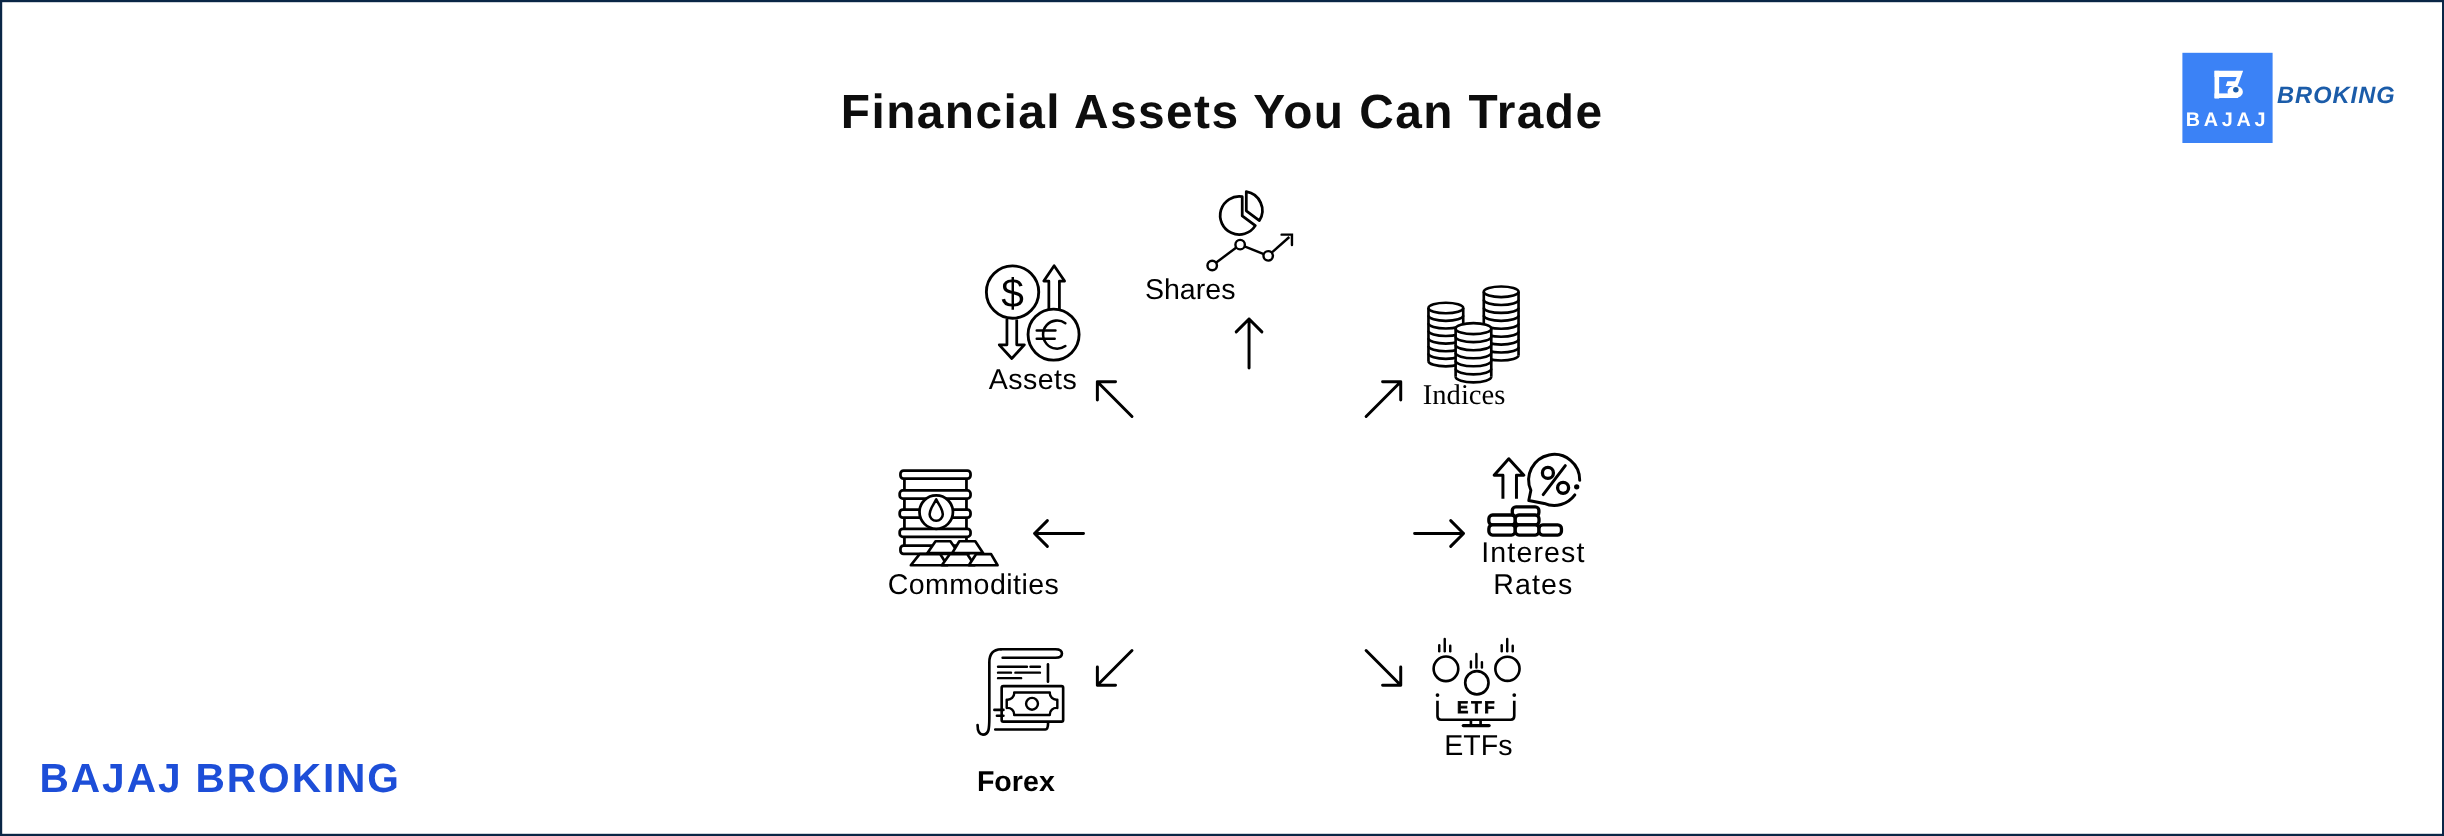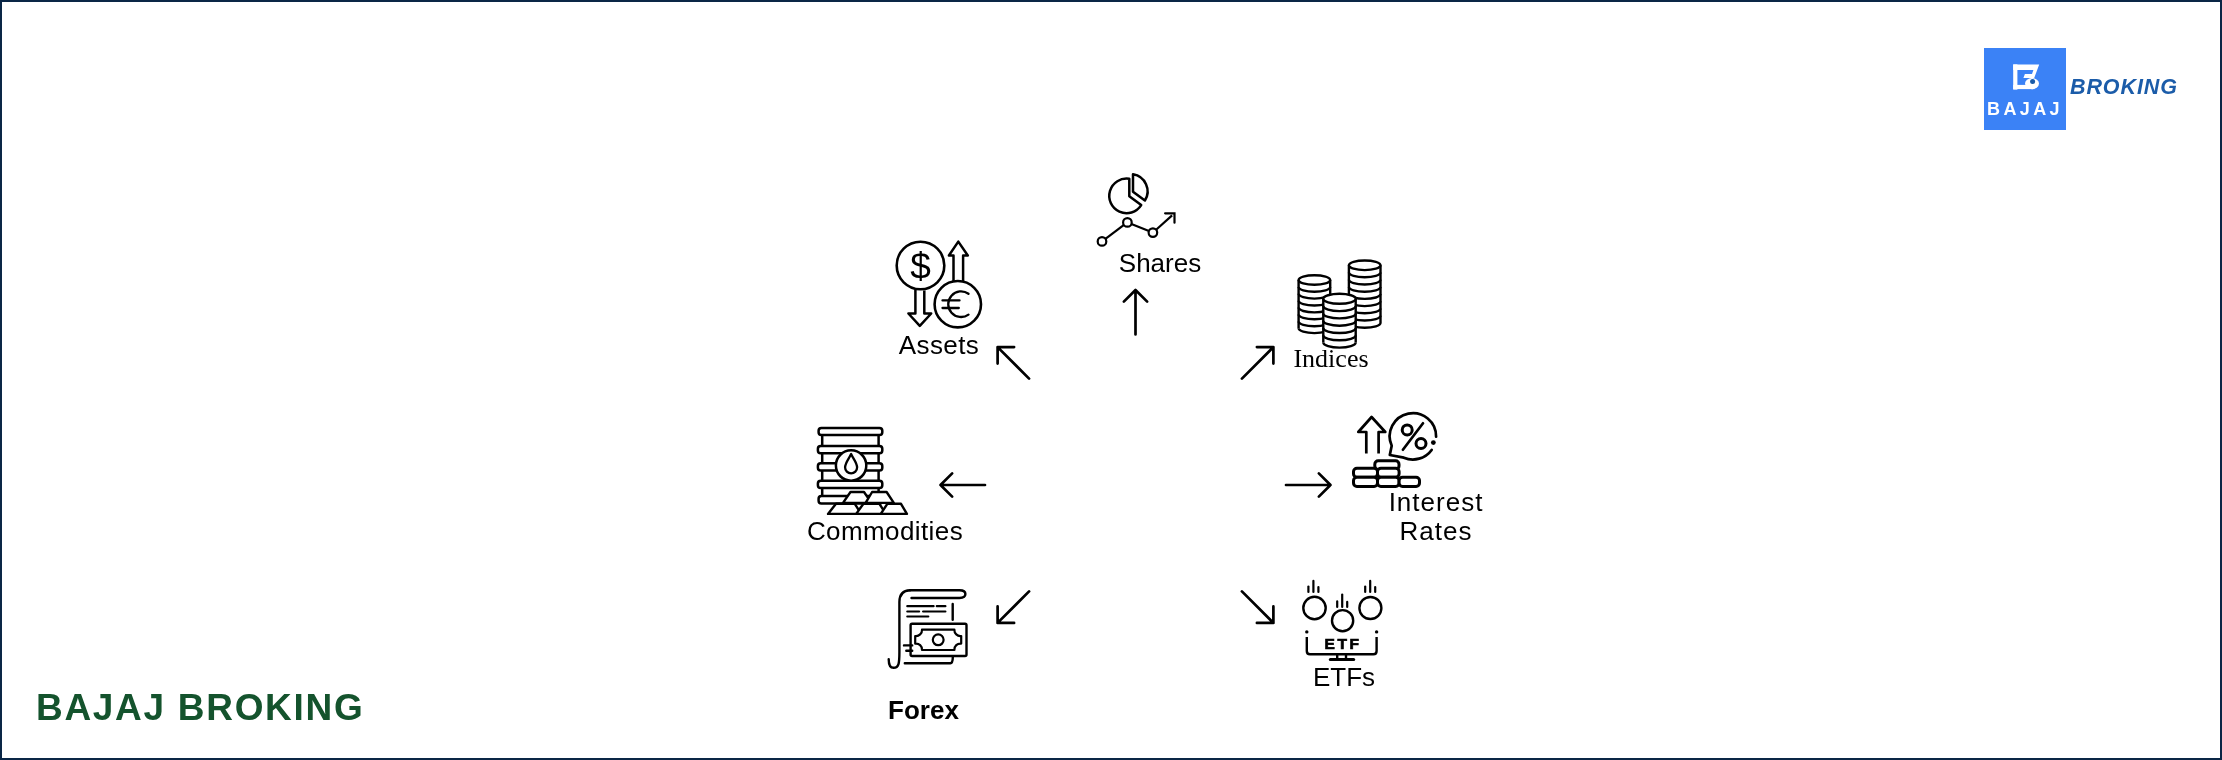--- a/index.html
+++ b/index.html
@@ -10,25 +10,26 @@
   font-size:43.5px; font-weight:bold; letter-spacing:1.3px; color:#0d0d0d; }
 .trading { position:absolute; left:999px; top:347.5px; width:268px; height:268px;
   border-radius:50%; background:#0d59a6; color:#fff; font-weight:bold; font-size:47px;
   display:flex; align-items:center; justify-content:center; }
 .lbl { position:absolute; transform:translateX(-50%); font-size:26px; color:#000;
   text-align:center; line-height:29px; white-space:pre; }
 .logo { position:absolute; left:1982px; top:45.5px; width:82px; height:82px; background:#3b82f6; }
 .finserv { position:absolute; left:2068px; top:73px; font-size:21.5px; font-weight:bold;
   font-style:italic; color:#1b5ca9; letter-spacing:0.9px; }
 .broking { position:absolute; left:34px; top:684.5px; font-size:37px; font-weight:bold;
-  letter-spacing:1.7px; color:#14532d; }
+  letter-spacing:1.7px; color:#1d4ed8; }
 </style>
 </head>
 <body>
 <div class="page">
+  <div class="title">Financial Assets You Can Trade</div>
   <div class="logo">
       <svg width="82" height="82" viewBox="0 0 82 82" style="position:absolute;left:0;top:0">
 <path d="M 29.2 16.4 L 55.2 16.4 L 50.2 30.1 L 39.4 30.1 L 40.9 25.9 L 48 25.9 L 49.4 21.9 L 29.2 21.9 Z" fill="#fff"></path>
 <rect x="29.2" y="16.4" width="4.2" height="25.2" fill="#fff"></rect>
 <rect x="29.2" y="36.9" width="21.3" height="4.2" fill="#fff"></rect>
 <ellipse cx="48" cy="35.6" rx="7" ry="5.6" fill="#fff"></ellipse>
 <circle cx="48.6" cy="33.6" r="2.5" fill="#1b5ca9"></circle>
 <text x="41" y="66.5" text-anchor="middle" font-family="Liberation Sans, sans-serif" font-weight="bold" font-size="18" letter-spacing="3.4" fill="#fff">BAJAJ</text>
 </svg>
     </div>
@@ -141,21 +142,21 @@
 <rect x="815.9" y="478.7" width="64.4" height="7.3" rx="2.8" fill="#fff" stroke="#000000" stroke-width="2.5"></rect>
 <rect x="816.6" y="494" width="63.7" height="7.5" rx="2.8" fill="#fff" stroke="#000000" stroke-width="2.5"></rect>
 <circle cx="849.1" cy="463.5" r="15.2" fill="#fff" stroke="#000000" stroke-width="2.5"></circle>
 <path d="M 849.1 452 C 846.6 457.3 843.1 460.9 843.1 465.4 A 6 6 0 0 0 855.1 465.4 C 855.1 460.9 851.6 457.3 849.1 452 Z" fill="none" stroke="#000000" stroke-width="2.3" stroke-linejoin="round"></path>
 <path d="M 834 501.8 L 852.8 501.8 L 859.2 511.9 L 826 511.9 Z" fill="#fff" stroke="#000000" stroke-width="2.4" stroke-linejoin="round"></path>
 <path d="M 861.4 501.8 L 877.4 501.8 L 883.9 511.9 L 854.2 511.9 Z" fill="#fff" stroke="#000000" stroke-width="2.4" stroke-linejoin="round"></path>
 <path d="M 885.3 501.8 L 899 501.8 L 904.9 511.9 L 878.8 511.9 Z" fill="#fff" stroke="#000000" stroke-width="2.4" stroke-linejoin="round"></path>
 <path d="M 848.5 490 L 862 490 L 869.5 500.9 L 841 500.9 Z" fill="#fff" stroke="#000000" stroke-width="2.4" stroke-linejoin="round"></path>
 <path d="M 870.1 490 L 884.6 490 L 891.8 500.9 L 863.6 500.9 Z" fill="#fff" stroke="#000000" stroke-width="2.4" stroke-linejoin="round"></path>
 </svg>
-  <div class="lbl" style="left:1158px; top:247px;">Shares</div>
+  <div class="lbl" style="left:1080px; top:247px;">Shares</div>
   <div class="lbl" style="left:937px;  top:328.5px; letter-spacing:0.4px;">Assets</div>
   <div class="lbl" style="left:1329px; top:341.5px;font-family:Liberation Serif, serif;">Indices</div>
-  <div class="lbl" style="left:1392px; top:486px; letter-spacing:1px;margin-left:42px;">Interest
+  <div class="lbl" style="left:1392px; top:486px; letter-spacing:1px;">Interest
 Rates</div>
   <div class="lbl" style="left:1342px; top:661px;">ETFs</div>
   <div class="lbl" style="left:921.5px; top:694px;font-weight:bold;">Forex</div>
   <div class="lbl" style="left:883px;  top:514.5px; letter-spacing:0.4px;">Commodities</div>
 </div>
 
 </body></html>

